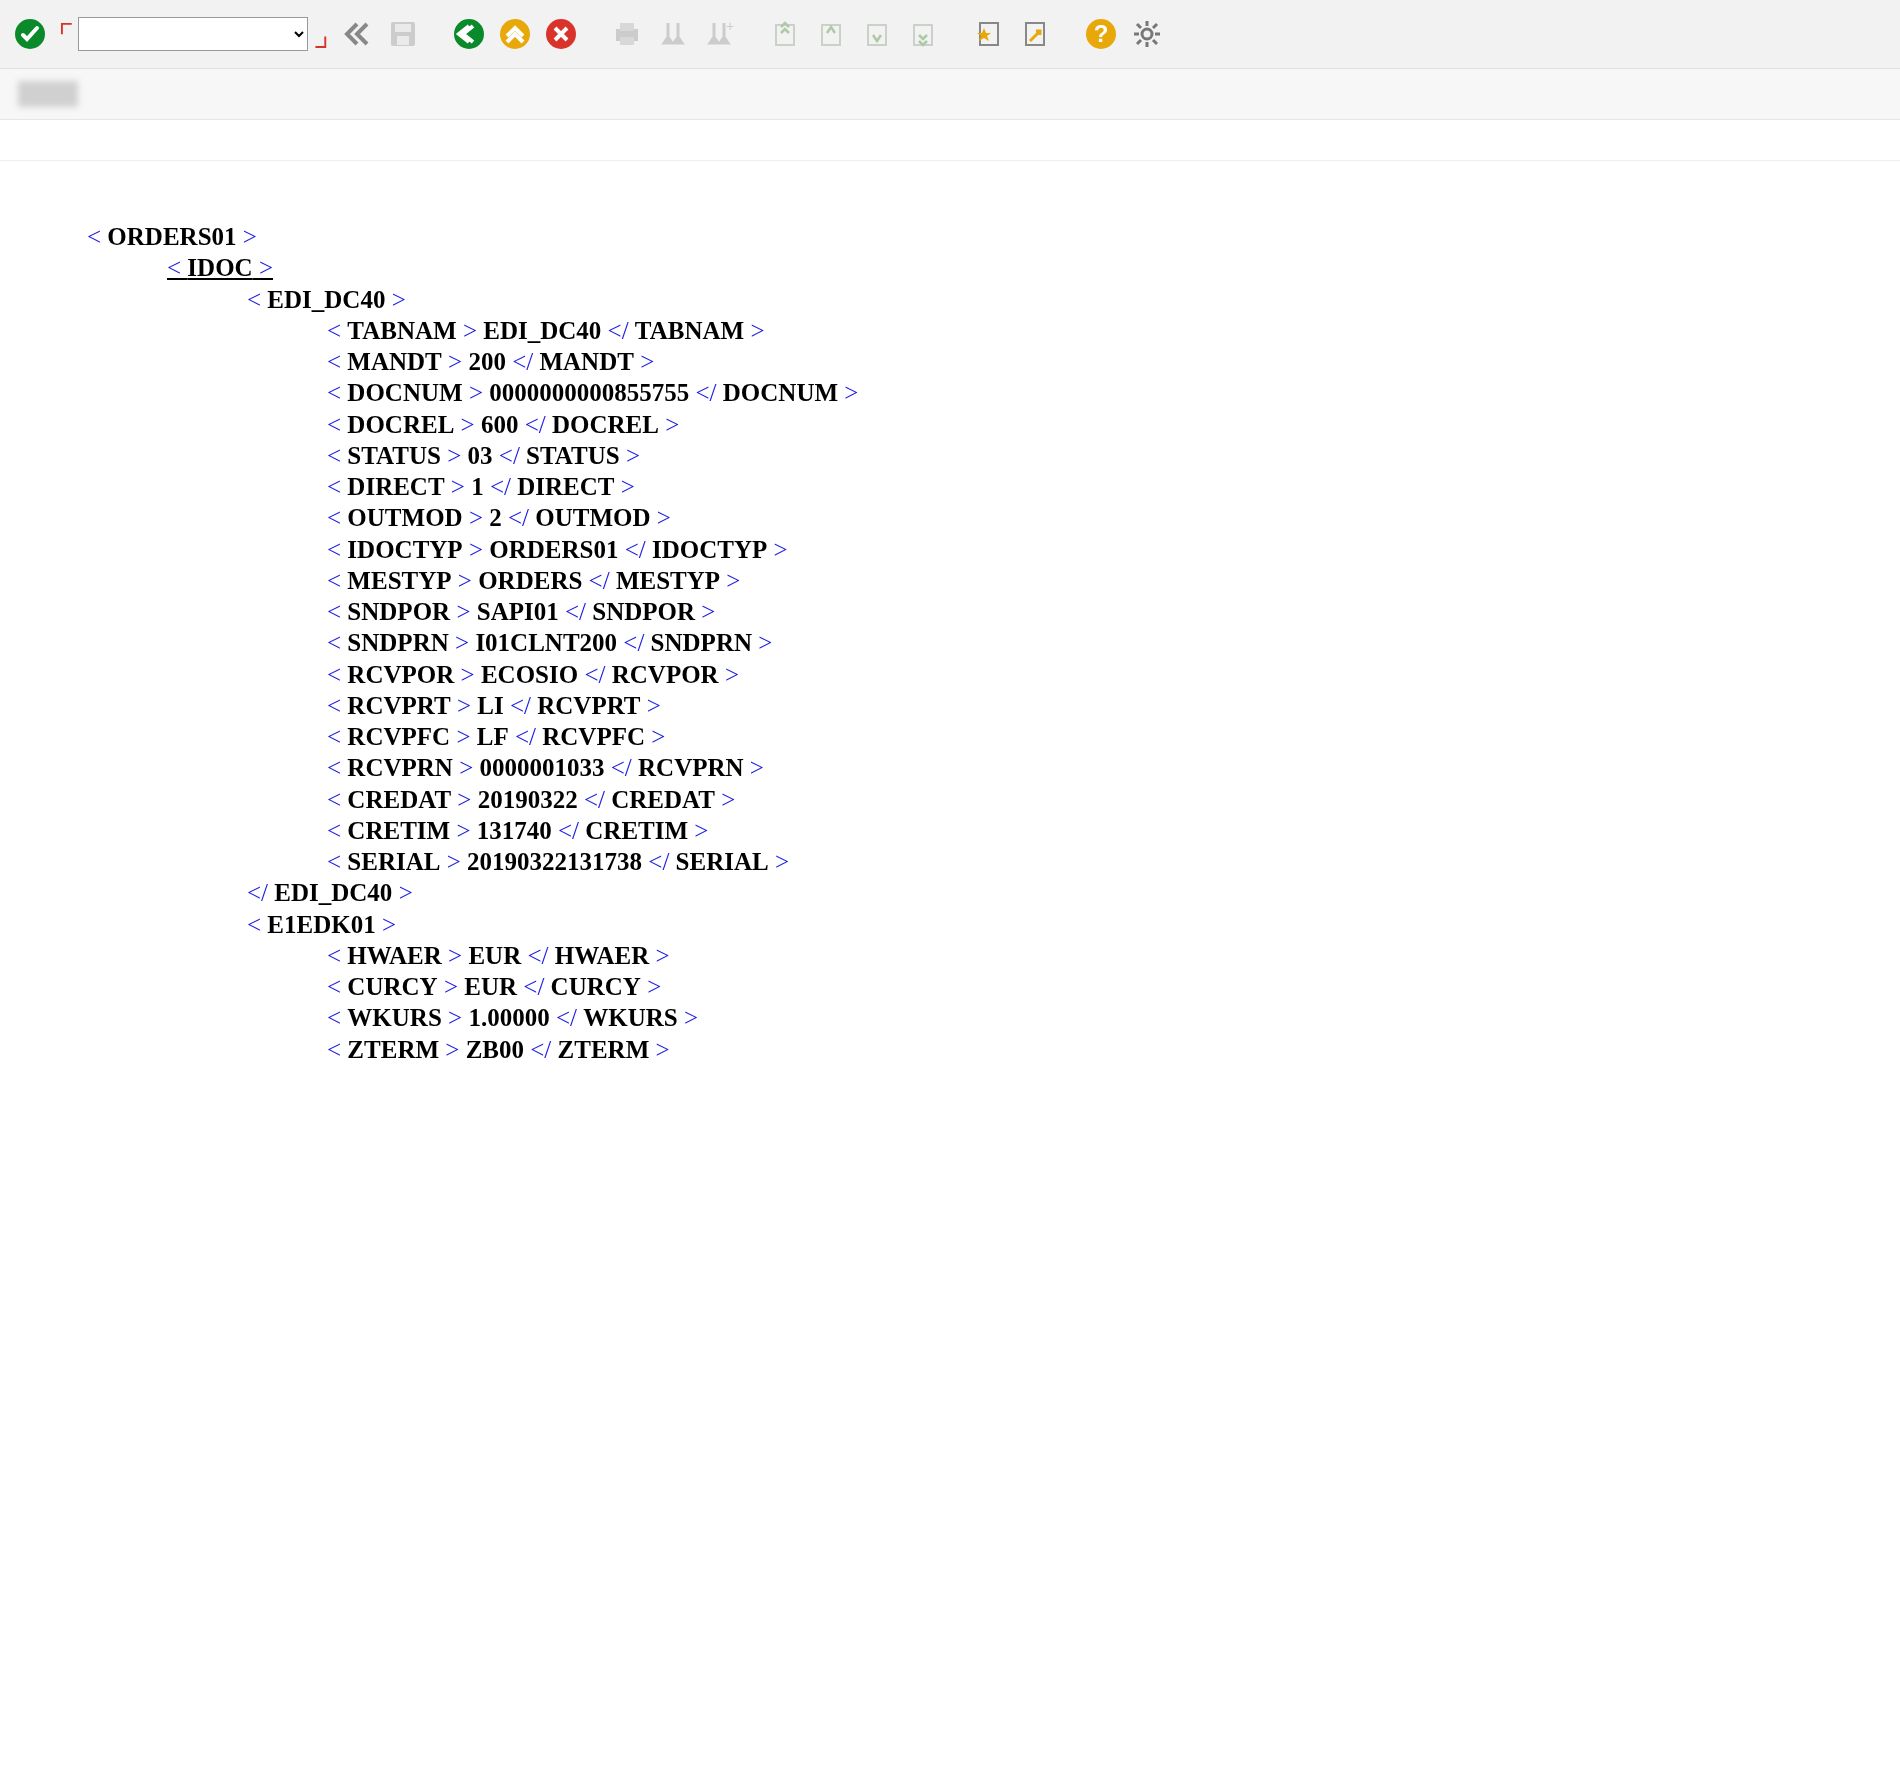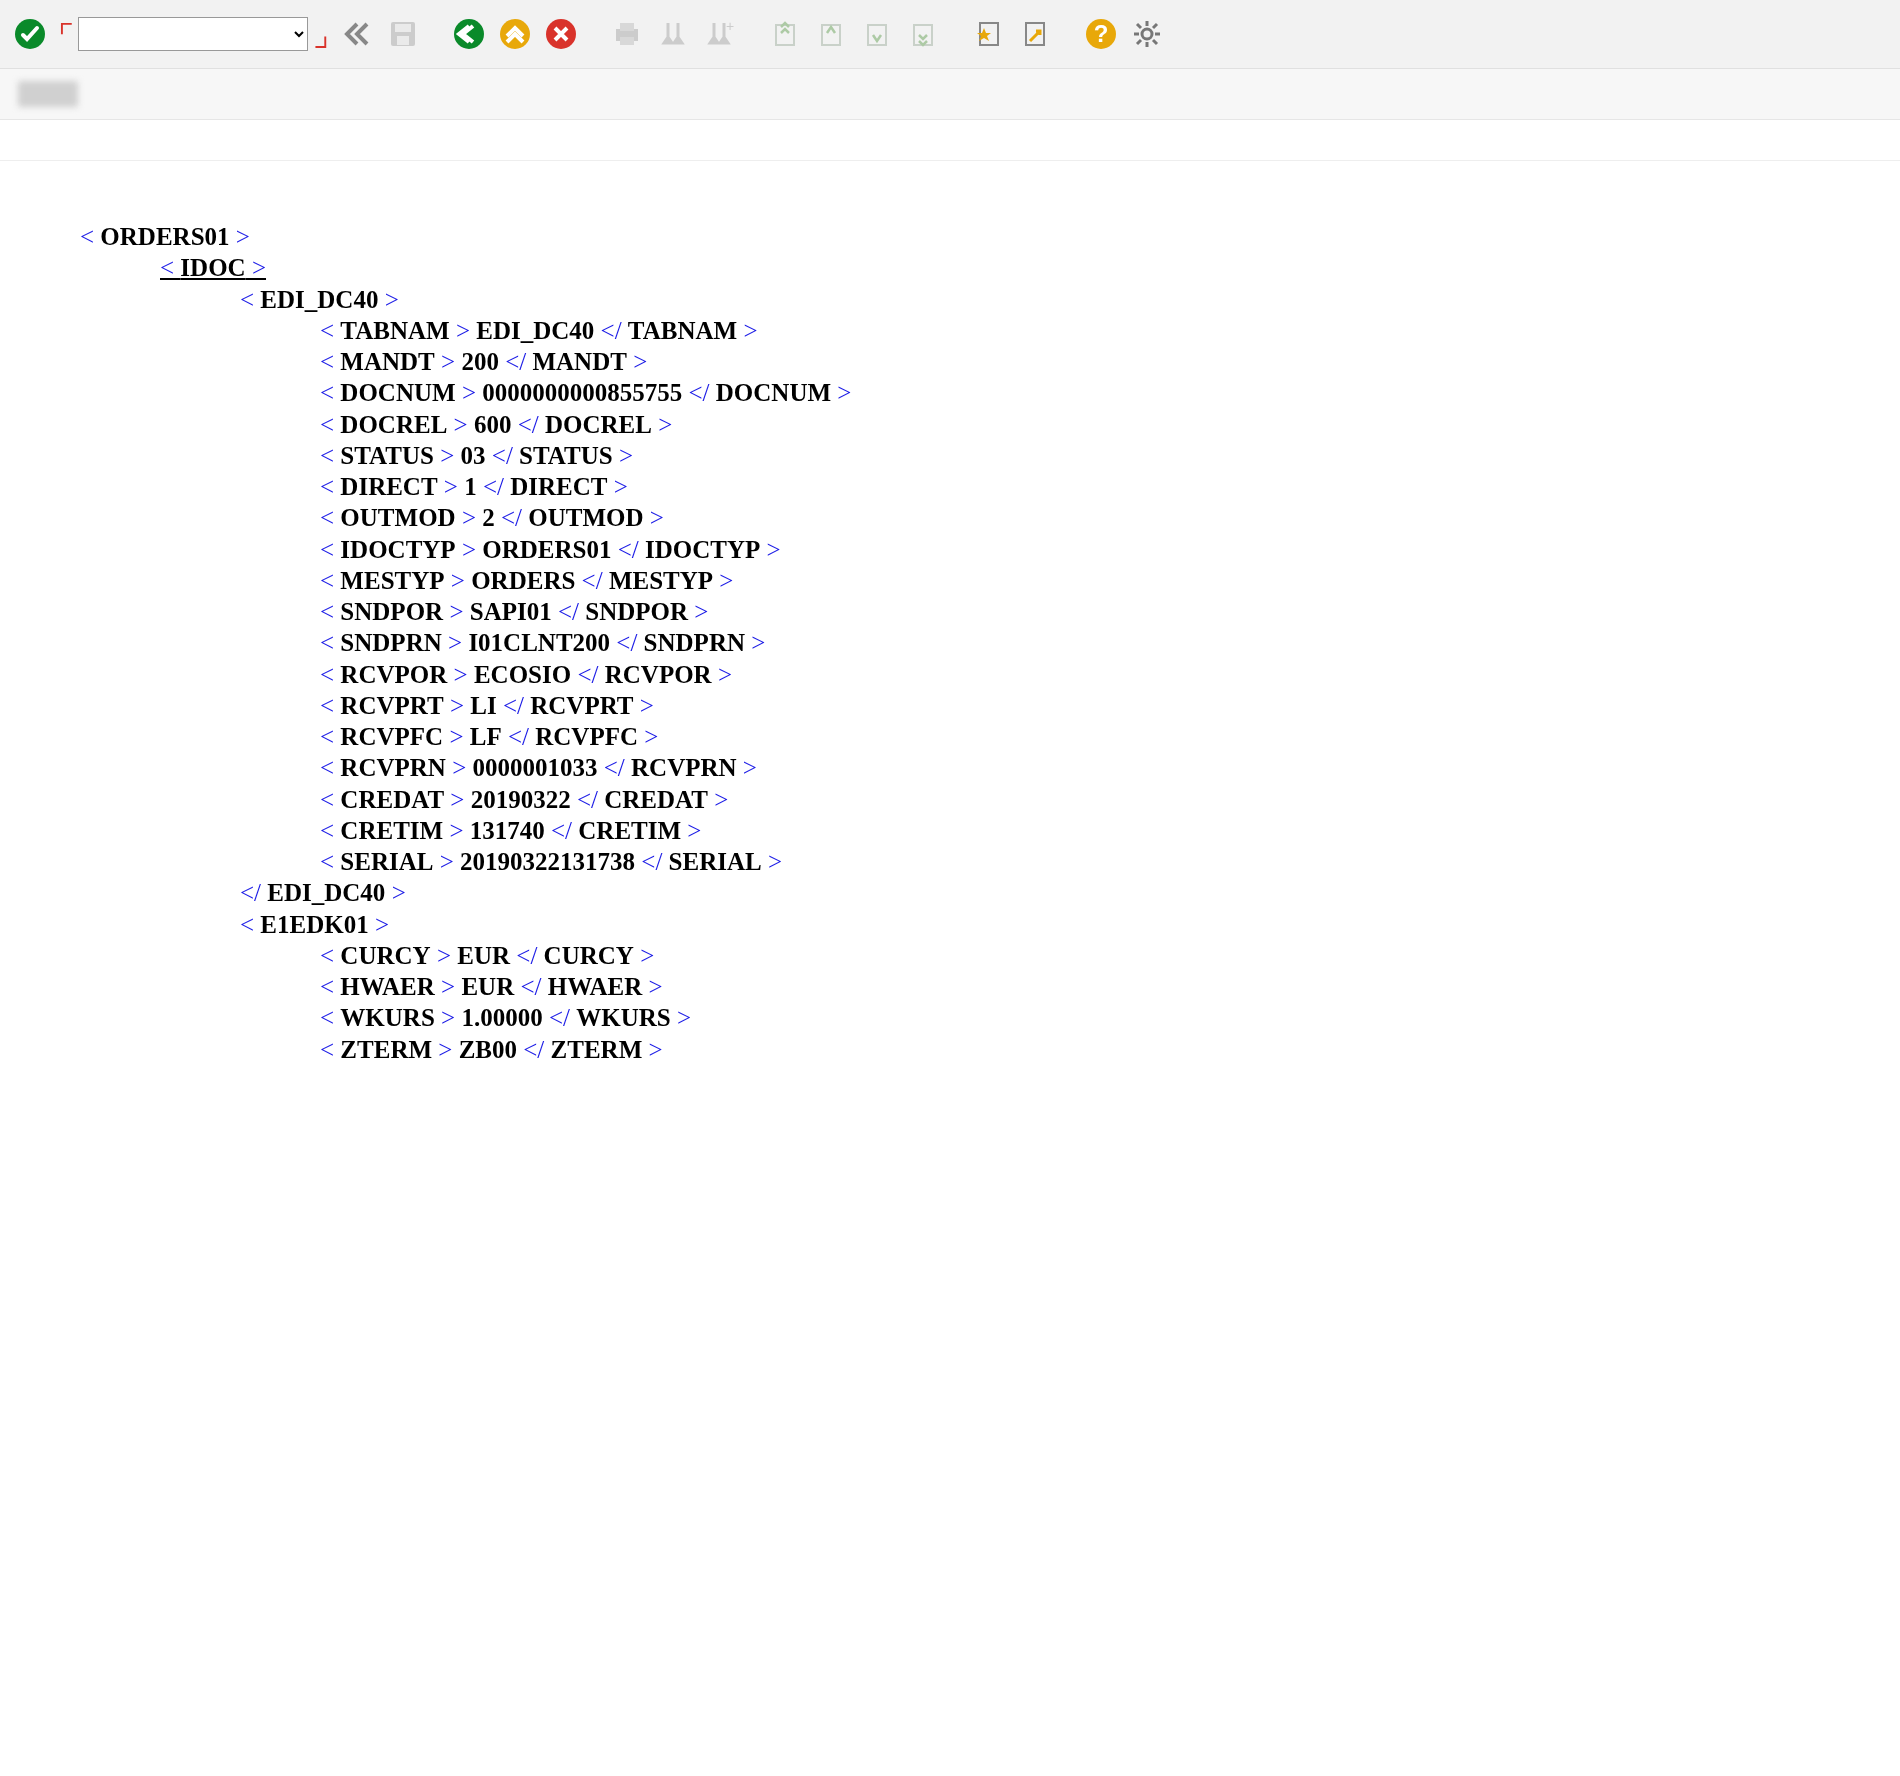--- a/index.html
+++ b/index.html
@@ -63,20 +63,21 @@
     height: 26px;
     background: #d0d0d0;
     filter: blur(3px);
     border-radius: 2px;
   }
   .content {
     padding: 60px 0 0 80px;
     font-family: "Times New Roman", Times, serif;
     font-size: 25px;
     line-height: 1.25;
+    margin-left: 7px;
   }
   .angle { color: #1a1ae6; }
   .tag { font-weight: bold; color: #000; }
   .val { font-weight: bold; color: #000; }
   .line { white-space: pre; }
   .ind1 { padding-left: 80px; text-decoration: underline; }
   .ind2 { padding-left: 160px; }
   .ind3 { padding-left: 240px; }
 </style>
 </head>
@@ -264,19 +265,19 @@
       <div class="line ind3"><span class="angle">&lt; </span><span class="tag">CREDAT</span><span class="angle"> &gt; </span><span class="val">20190322</span><span class="angle"> &lt;/ </span><span class="tag">CREDAT</span><span class="angle"> &gt;</span></div>
       <div class="line ind3"><span class="angle">&lt; </span><span class="tag">CRETIM</span><span class="angle"> &gt; </span><span class="val">131740</span><span class="angle"> &lt;/ </span><span class="tag">CRETIM</span><span class="angle"> &gt;</span></div>
       <div class="line ind3"><span class="angle">&lt; </span><span class="tag">SERIAL</span><span class="angle"> &gt; </span><span class="val">20190322131738</span><span class="angle"> &lt;/ </span><span class="tag">SERIAL</span><span class="angle"> &gt;</span></div>
     </div>
 
   <div class="line ind2"><span class="angle">&lt;/ </span><span class="tag">EDI_DC40</span><span class="angle"> &gt;</span></div>
 
   <div class="line ind2"><span class="angle">&lt; </span><span class="tag">E1EDK01</span><span class="angle"> &gt;</span></div>
 
   <div id="e1edk01-block">
+      <div class="line ind3"><span class="angle">&lt; </span><span class="tag">HWAER</span><span class="angle"> &gt; </span><span class="val">EUR</span><span class="angle"> &lt;/ </span><span class="tag">HWAER</span><span class="angle"> &gt;</span></div>
       <div class="line ind3"><span class="angle">&lt; </span><span class="tag">CURCY</span><span class="angle"> &gt; </span><span class="val">EUR</span><span class="angle"> &lt;/ </span><span class="tag">CURCY</span><span class="angle"> &gt;</span></div>
-      <div class="line ind3"><span class="angle">&lt; </span><span class="tag">HWAER</span><span class="angle"> &gt; </span><span class="val">EUR</span><span class="angle"> &lt;/ </span><span class="tag">HWAER</span><span class="angle"> &gt;</span></div>
       <div class="line ind3"><span class="angle">&lt; </span><span class="tag">WKURS</span><span class="angle"> &gt; </span><span class="val">1.00000</span><span class="angle"> &lt;/ </span><span class="tag">WKURS</span><span class="angle"> &gt;</span></div>
       <div class="line ind3"><span class="angle">&lt; </span><span class="tag">ZTERM</span><span class="angle"> &gt; </span><span class="val">ZB00</span><span class="angle"> &lt;/ </span><span class="tag">ZTERM</span><span class="angle"> &gt;</span></div>
     </div>
 
 </div>
 
 </body></html>

